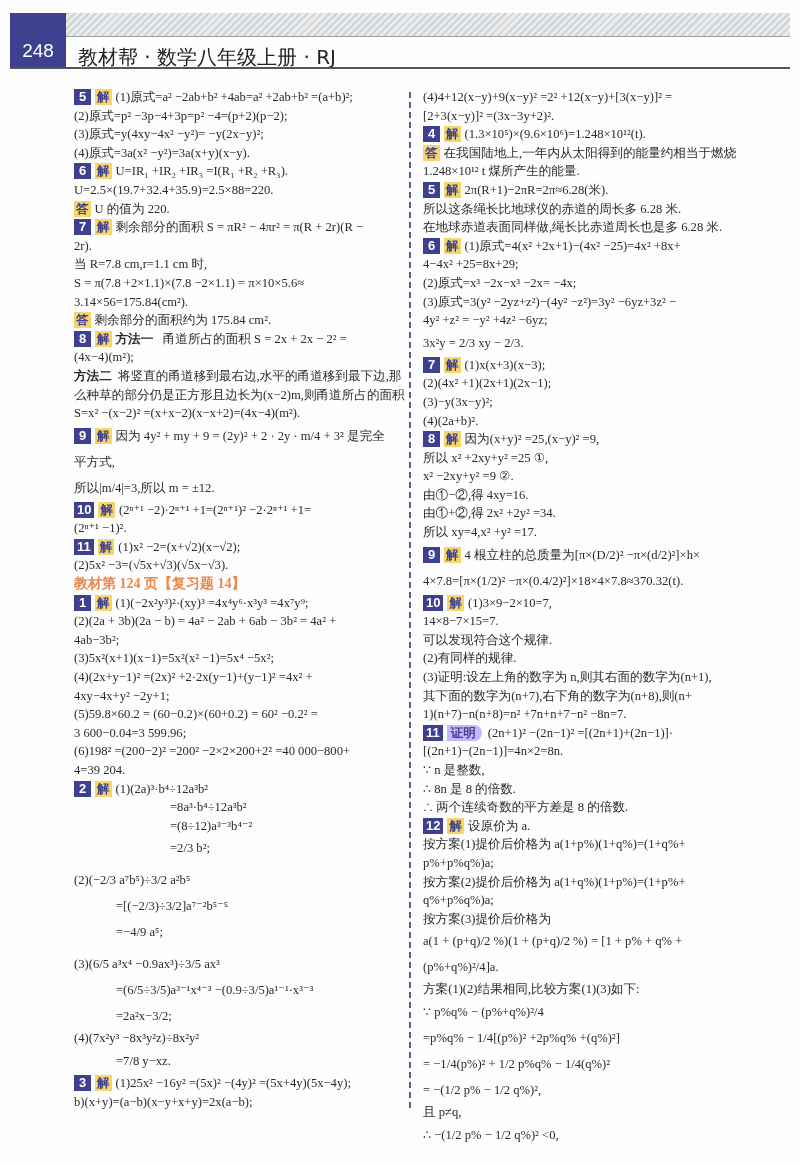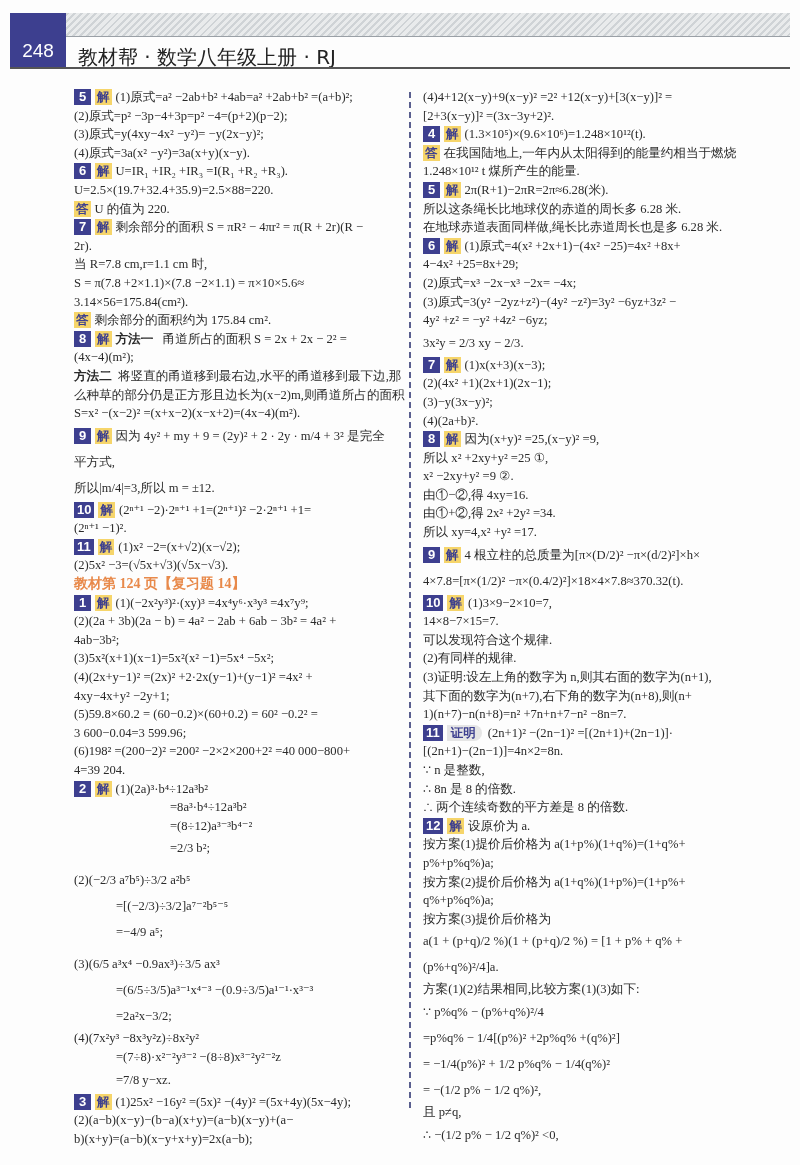--- a/index.html
+++ b/index.html
@@ -40,21 +40,21 @@
   }
   .badge-jie {
     display: inline-block; background: #f6d56a; color: #3d3f8f; font-weight: bold;
     font-family: "DejaVu Sans", sans-serif; font-size: 12.5px; line-height: 16px; padding: 0 2px; margin-right: 4px;
   }
   .badge-da {
     display: inline-block; background: #f6d56a; color: #3d3f8f; font-weight: bold;
     font-family: "DejaVu Sans", sans-serif; font-size: 12.5px; line-height: 16px; padding: 0 2px; margin-right: 4px;
   }
   .badge-zm {
-    display: inline-block; background: #e5e5e5; color: #3d3f8f; font-weight: bold;
+    display: inline-block; background: #c4b5fd; color: #3d3f8f; font-weight: bold;
     font-family: "DejaVu Sans", sans-serif; font-size: 12.5px; line-height: 16px; padding: 0 6px 0 4px; margin-right: 6px;
     border-radius: 0 8px 8px 0;
   }
   .bold { font-weight: bold; font-family: "DejaVu Sans", sans-serif; }
   .section-head { color: #e8894a; font-weight: bold; font-family: Liberation Serif, serif; font-size: 14px; }
   .indent1 { padding-left: 42px; }
   .indent2 { padding-left: 96px; }
   .tall { line-height: 26px; }
   .gap { height: 6px; }
 </style>
@@ -140,27 +140,25 @@
     <div class="line indent2 tall">=2/3 b²;</div>
     <div class="gap"></div>
     <div class="line tall">(2)(−2/3 a⁷b⁵)÷3/2 a²b⁵</div>
     <div class="line indent1 tall">=[(−2/3)÷3/2]a⁷⁻²b⁵⁻⁵</div>
     <div class="line indent1 tall">=−4/9 a⁵;</div>
     <div class="gap"></div>
     <div class="line tall">(3)(6/5 a³x⁴ −0.9ax³)÷3/5 ax³</div>
     <div class="line indent1 tall">=(6/5÷3/5)a³⁻¹x⁴⁻³ −(0.9÷3/5)a¹⁻¹·x³⁻³</div>
     <div class="line indent1 tall">=2a²x−3/2;</div>
     <div class="line">(4)(7x²y³ −8x³y²z)÷8x²y²</div>
-    <div class="line indent1">=(7÷8)·x²⁻²y³⁻² −(8÷8)x³⁻²y²⁻²z</div>
     <div class="line indent1 tall">=7/8 y−xz.</div>
   </div>
 
   <div>
     <div class="line"><span class="badge-num">3</span><span class="badge-jie">解</span><span>(1)25x² −16y² =(5x)² −(4y)² =(5x+4y)(5x−4y);</span></div>
-    <div class="line">(2)(a−b)(x−y)−(b−a)(x+y)=(a−b)(x−y)+(a−</div>
     <div class="line">b)(x+y)=(a−b)(x−y+x+y)=2x(a−b);</div>
 
   </div>
 </div>
 
 <div class="col col-right">
 
   <div>
     <div class="line">(4)4+12(x−y)+9(x−y)² =2² +12(x−y)+[3(x−y)]² =</div>
     <div class="line">[2+3(x−y)]² =(3x−3y+2)².</div>

